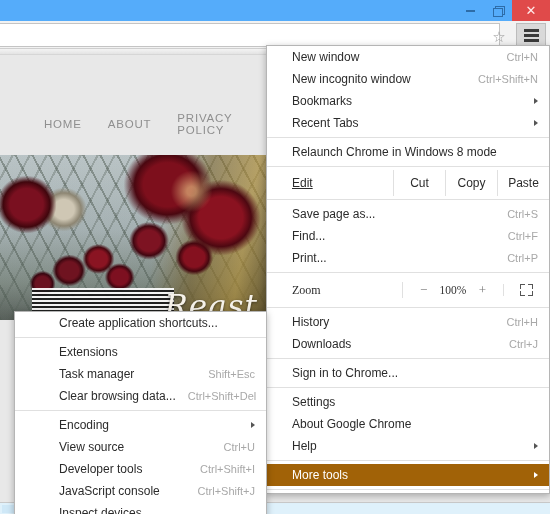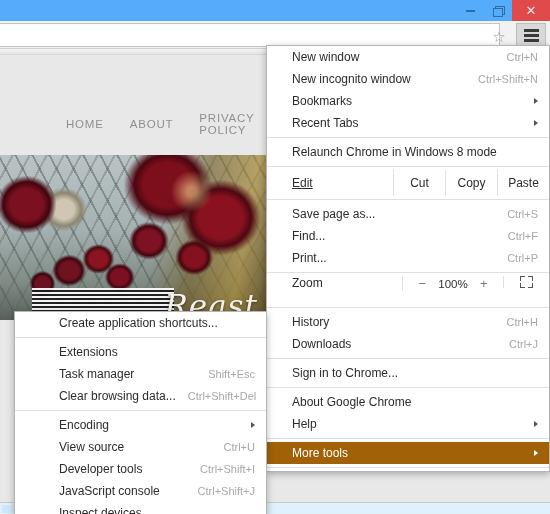--- a/index.html
+++ b/index.html
@@ -60,21 +60,21 @@
   #menu-button i{ display:block; width:15px; height:2.5px; background:#3a3a3a; }
 
   
   #page{
     position:absolute; left:0; top:49px; width:550px; height:465px;
     background:#e8e8e8; overflow:hidden;
   }
   #page-inner{ position:relative; width:550px; height:465px; }
   #site-nav{
     position:absolute; left:0; top:57px; width:266px; height:36px;
-    display:flex; align-items:center; gap:26px; padding-left:66px;
+    display:flex; align-items:center; gap:26px; padding-left:44px;
     font-size:11.5px; letter-spacing:0.8px; color:#8f8f8f;
   }
   #hero-photo{
     position:absolute; left:0; top:106px; width:266px; height:165px;
     overflow:hidden;
     background:
       radial-gradient(circle at 72% 22%, rgba(255,225,150,.55) 0 2%, rgba(0,0,0,0) 9%),
       radial-gradient(ellipse 44px 40px at 63% 18%, #7d0f1c 0 55%, #4a0710 75%, rgba(0,0,0,0) 100%),
       radial-gradient(ellipse 40px 38px at 83% 38%, #8a1220 0 55%, #4d0811 76%, rgba(0,0,0,0) 100%),
       radial-gradient(ellipse 30px 29px at 10% 30%, #7a1020 0 55%, #40060d 78%, rgba(0,0,0,0) 100%),
@@ -152,21 +152,21 @@
   #edit-row .erow-label{
     flex:1 1 auto; display:flex; align-items:center; padding-left:25px;text-decoration:underline;
   }
   #edit-row .ebtn{
     width:52px; display:flex; align-items:center; justify-content:center;
     border-left:1px solid #e0e0e0;
   }
 
   
   #zoom-row{
-    display:flex; align-items:flex-start; height:28px;
+    display:flex; align-items:center; height:28px;font-family:Liberation Serif, serif;
   }
   #zoom-row .zrow-label{
     flex:1 1 auto; display:flex; align-items:center; padding-left:25px;
   }
   #zoom-row .zctl{
     width:101px; display:flex; align-items:center; justify-content:center;
     gap:11px; border-left:1px solid #e0e0e0; color:#555;
   }
   #zoom-row .zctl .pm{ font-size:13px; color:#777; width:10px; text-align:center; }
   #zoom-row .zctl .pct{ font-size:11.5px; color:#333; }
@@ -329,20 +329,23 @@
 
   <div class="sep"></div>
 
   <div class="mi">
     <span class="lbl">Sign in to Chrome...</span>
   </div>
 
   <div class="sep"></div>
 
   <div class="mi">
+    <span class="lbl">Settings</span>
+  </div>
+  <div class="mi">
     <span class="lbl">About Google Chrome</span>
   </div>
   <div class="mi">
     <span class="lbl">Help</span>
     <span class="arrow"></span>
   </div>
 
   <div class="sep"></div>
 
   <div class="mi hl">

